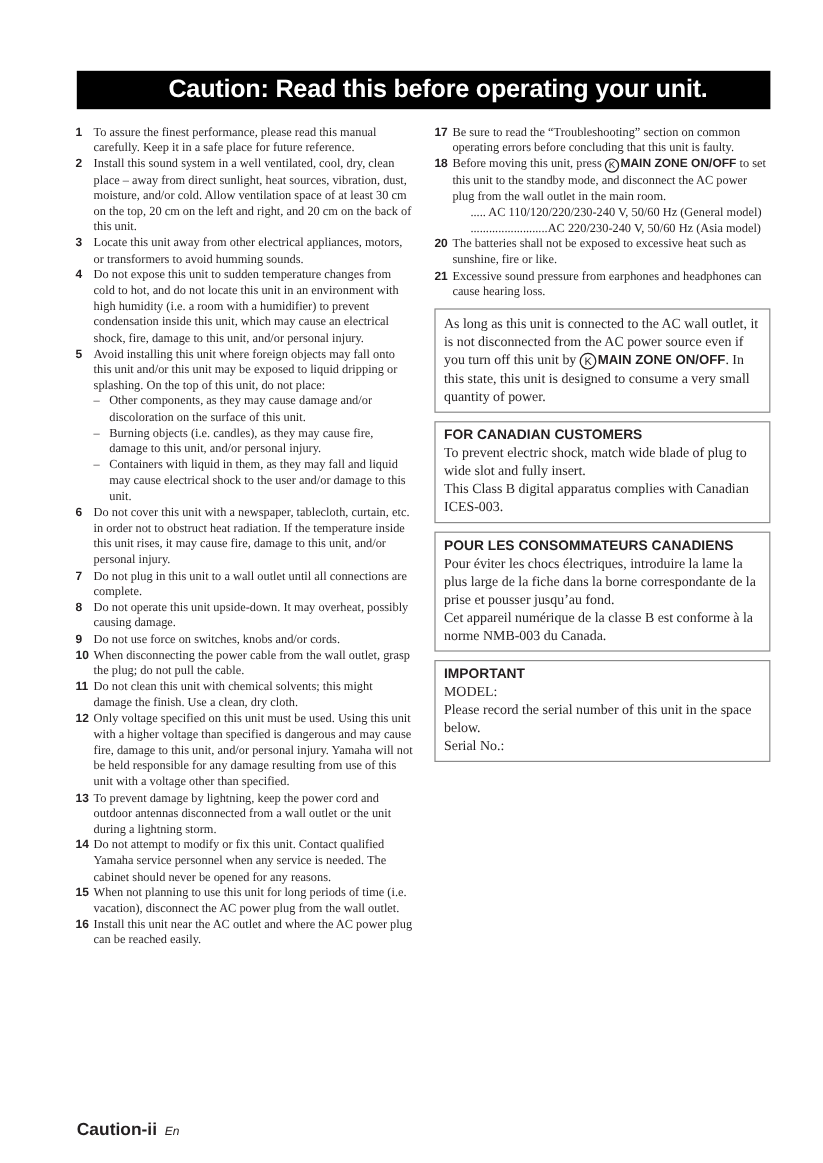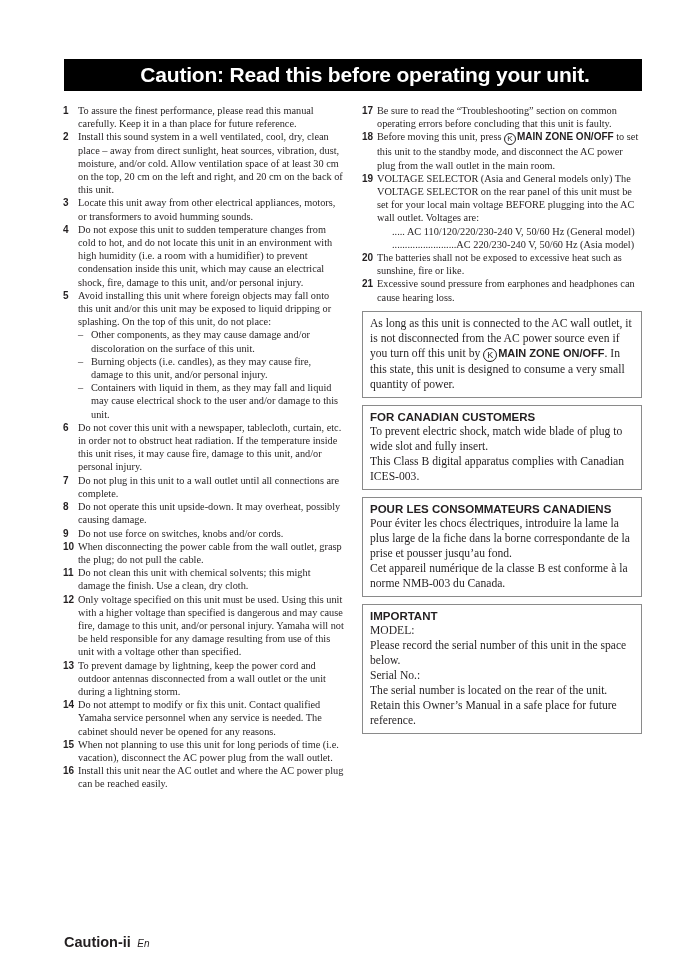--- a/index.html
+++ b/index.html
@@ -46,21 +46,21 @@
     }
     .footer .page { font-weight: bold; font-size: 14.5px; }
     .footer .lang { font-style: italic; font-size: 10px; margin-left: 2px; }
   </style>
 </head>
 <body>
 
 <div class="title-bar">Caution: Read this before operating your unit.</div>
 
 <div class="col-left">
-  <div class="item"><span class="num">1</span><span>To assure the finest performance, please read this manual carefully. Keep it in a than place for future reference.</span></div>
+  <div class="item"><span class="num">1</span><span>To assure the finest performance, please read this manual carefully. Keep it in a safe place for future reference.</span></div>
   <div class="item"><span class="num">2</span><span>Install this sound system in a well ventilated, cool, dry, clean place – away from direct sunlight, heat sources, vibration, dust, moisture, and/or cold. Allow ventilation space of at least 30 cm on the top, 20 cm on the left and right, and 20 cm on the back of this unit.</span></div>
   <div class="item"><span class="num">3</span><span>Locate this unit away from other electrical appliances, motors, or transformers to avoid humming sounds.</span></div>
   <div class="item"><span class="num">4</span><span>Do not expose this unit to sudden temperature changes from cold to hot, and do not locate this unit in an environment with high humidity (i.e. a room with a humidifier) to prevent condensation inside this unit, which may cause an electrical shock, fire, damage to this unit, and/or personal injury.</span></div>
   <div class="item"><span class="num">5</span><span>Avoid installing this unit where foreign objects may fall onto this unit and/or this unit may be exposed to liquid dripping or splashing. On the top of this unit, do not place:</span></div>
   <div class="subs">
     <div class="subitem"><span class="dash">–</span><span>Other components, as they may cause damage and/or discoloration on the surface of this unit.</span></div>
     <div class="subitem"><span class="dash">–</span><span>Burning objects (i.e. candles), as they may cause fire, damage to this unit, and/or personal injury.</span></div>
     <div class="subitem"><span class="dash">–</span><span>Containers with liquid in them, as they may fall and liquid may cause electrical shock to the user and/or damage to this unit.</span></div>
   </div>
   <div class="item"><span class="num">6</span><span>Do not cover this unit with a newspaper, tablecloth, curtain, etc. in order not to obstruct heat radiation. If the temperature inside this unit rises, it may cause fire, damage to this unit, and/or personal injury.</span></div>
@@ -72,21 +72,20 @@
   <div class="item"><span class="num">12</span><span>Only voltage specified on this unit must be used. Using this unit with a higher voltage than specified is dangerous and may cause fire, damage to this unit, and/or personal injury. Yamaha will not be held responsible for any damage resulting from use of this unit with a voltage other than specified.</span></div>
   <div class="item"><span class="num">13</span><span>To prevent damage by lightning, keep the power cord and outdoor antennas disconnected from a wall outlet or the unit during a lightning storm.</span></div>
   <div class="item"><span class="num">14</span><span>Do not attempt to modify or fix this unit. Contact qualified Yamaha service personnel when any service is needed. The cabinet should never be opened for any reasons.</span></div>
   <div class="item"><span class="num">15</span><span>When not planning to use this unit for long periods of time (i.e. vacation), disconnect the AC power plug from the wall outlet.</span></div>
   <div class="item"><span class="num">16</span><span>Install this unit near the AC outlet and where the AC power plug can be reached easily.</span></div>
 </div>
 
 <div class="col-right">
   <div class="item"><span class="num">17</span><span>Be sure to read the “Troubleshooting” section on common operating errors before concluding that this unit is faulty.</span></div>
   <div class="item"><span class="num">18</span><span>Before moving this unit, press </span><span class="k-circle">K</span><span class="bold-sans">MAIN ZONE ON/OFF</span><span> to set this unit to the standby mode, and disconnect the AC power plug from the wall outlet in the main room.</span></div>
-  <div class="item"><span class="num">19</span><span>VOLTAGE SELECTOR (Asia and General models only) The VOLTAGE SELECTOR on the rear panel of this unit must be set for your local main voltage BEFORE plugging into the AC wall outlet. Voltages are:</span></div>
   <div class="volt">..... AC 110/120/220/230-240 V, 50/60 Hz (General model)</div>
   <div class="volt">.........................AC 220/230-240 V, 50/60 Hz (Asia model)</div>
   <div class="item"><span class="num">20</span><span>The batteries shall not be exposed to excessive heat such as sunshine, fire or like.</span></div>
   <div class="item"><span class="num">21</span><span>Excessive sound pressure from earphones and headphones can cause hearing loss.</span></div>
 
 
   <div class="box">
     <span>As long as this unit is connected to the AC wall outlet, it is not disconnected from the AC power source even if you turn off this unit by </span><span class="k-circle big">K</span><span class="big-sans">MAIN ZONE ON/OFF</span><span>. In this state, this unit is designed to consume a very small quantity of power.</span>
   </div>
 
@@ -100,20 +99,19 @@
     <div class="box-title">POUR LES CONSOMMATEURS CANADIENS</div>
     <div>Pour éviter les chocs électriques, introduire la lame la plus large de la fiche dans la borne correspondante de la prise et pousser jusqu’au fond.</div>
     <div>Cet appareil numérique de la classe B est conforme à la norme NMB-003 du Canada.</div>
   </div>
 
   <div class="box">
     <div class="box-title">IMPORTANT</div>
     <div>MODEL:</div>
     <div>Please record the serial number of this unit in the space below.</div>
     <div>Serial No.:</div>
-    <div>The serial number is located on the rear of the unit. Retain this Owner’s Manual in a safe place for future reference.</div>
   </div>
 </div>
 
 <div class="footer">
   <span class="page">Caution-ii</span>
   <span class="lang">En</span>
 </div>
 
 </body></html>

